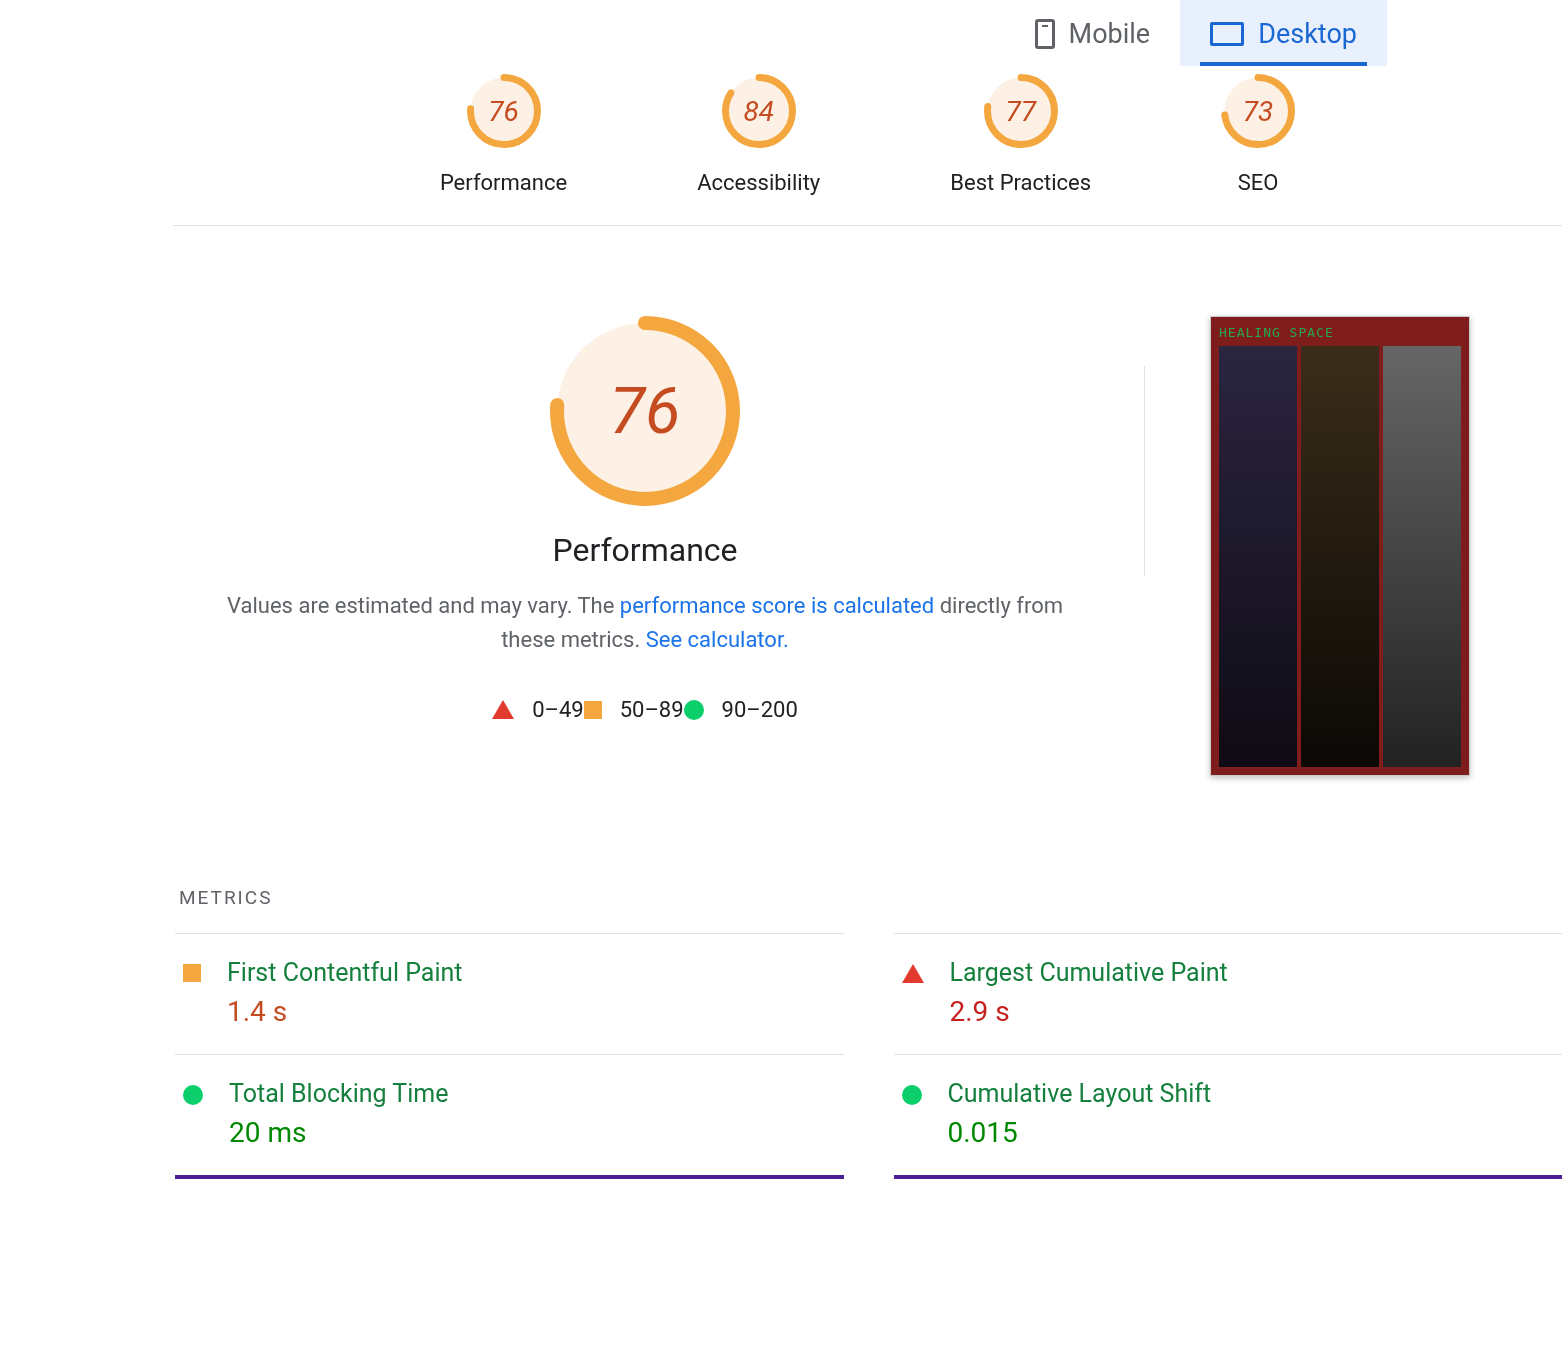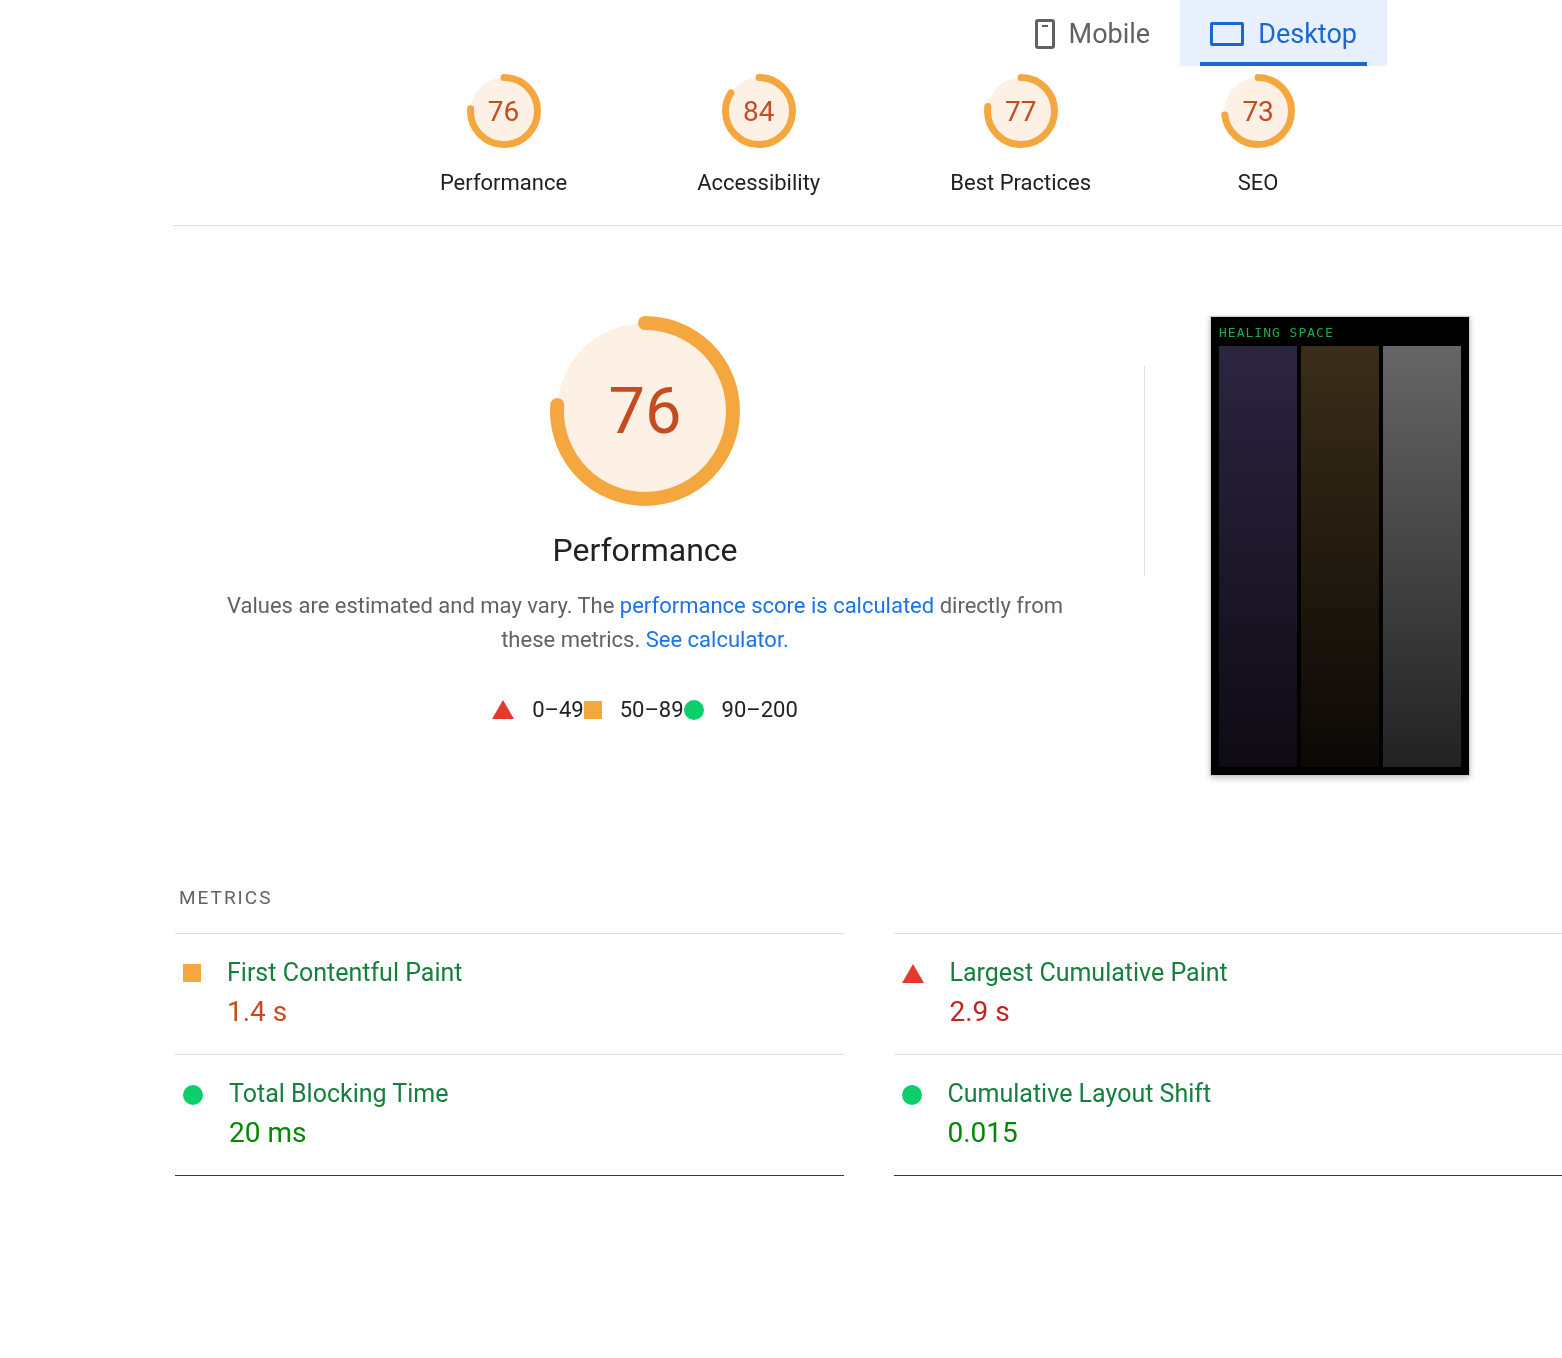--- a/index.html
+++ b/index.html
@@ -69,21 +69,21 @@
     display:flex;
     gap:130px;
     justify-content:center;
     border-bottom:1px solid #e0e0e0;
     padding:8px 0 30px;
     margin-left:-2px;
     margin-right:0;
   }
   .gauge-col{display:flex;flex-direction:column;align-items:center;gap:22px;cursor:pointer;}
   .gauge-label{font-size:22px;color:#202124;white-space:nowrap;}
-  .gauge{position:relative;display:inline-flex;align-items:center;justify-content:center;}
+  .gauge{position:relative;display:inline-flex;align-items:center;justify-content:center;font-style:italic;}
   .gauge svg{transform:rotate(-90deg);}
   .gauge-num{position:absolute;font-weight:400;}
   .gauge-small .gauge-num{font-size:28px;color:var(--orange-dark);}
   .gauge-big .gauge-num{font-size:65px;color:var(--orange-dark);}
 
   
   .perf-detail{
     display:flex;
     gap:130px;
     padding:90px 0 0 35px;
@@ -95,36 +95,36 @@
   .perf-desc{margin-top:20px;font-size:22px;color:var(--gray-text);text-align:center;line-height:1.55;}
   .perf-desc a{color:var(--blue);text-decoration:none;}
 
   .legend{display:flex;margin-top:40px;font-size:22px;color:#202124;}
   .legend-item{display:flex;align-items:center;gap:18px;}
   .tri{width:0;height:0;border-left:11px solid transparent;border-right:11px solid transparent;border-bottom:19px solid var(--red);}
   .sq{width:18px;height:18px;background:var(--orange);}
   .ci{width:20px;height:20px;border-radius:50%;background:var(--green);}
 
   .thumb{
-    width:260px;height:460px;background:#000000;border:1px solid #ccc;padding:8px;
+    width:260px;height:460px;background:#7f1d1d;border:1px solid #ccc;padding:8px;
     box-shadow:0 2px 6px rgba(0,0,0,.25);
     display:flex;flex-direction:column;gap:6px;
   }
   .thumb-title{color:#24a84a;font-family:monospace;font-size:13px;letter-spacing:1px;}
   .thumb-panels{flex:1;display:flex;gap:4px;}
   .thumb-panels div{flex:1;background:linear-gradient(180deg,#2b2540 0%,#0e0b14 100%);}
   .thumb-panels div:nth-child(2){background:linear-gradient(180deg,#3a2d1a 0%,#0b0805 100%);}
   .thumb-panels div:nth-child(3){background:linear-gradient(180deg,#666 0%,#222 100%);}
 
   
   .metrics-hd{font-size:19px;letter-spacing:2px;color:var(--gray-text);margin:110px 0 24px 4px;}
   .metrics-grid{display:flex;gap:50px;}
   .metrics-col{flex:1;min-width:0;}
   .metric{border-top:1px solid #e0e0e0;padding:24px 0 26px 8px;display:flex;gap:26px;align-items:flex-start;}
-  .metrics-col .metric:last-child{border-bottom:1px solid #4c1d95;}
+  .metrics-col .metric:last-child{border-bottom:4px solid #4c1d95;}
   .metric .sq,.metric .ci,.metric .tri{margin-top:6px;flex:0 0 auto;}
   .metric-name{font-size:25px;color:#15803d;}
   .metric-val{font-size:28px;margin-top:8px;font-weight:400;}
   .val-orange{color:var(--orange-dark);}
   .val-red{color:var(--red-dark);}
   .val-green{color:var(--green-dark);}
 </style>
 </head>
 <body>
 

